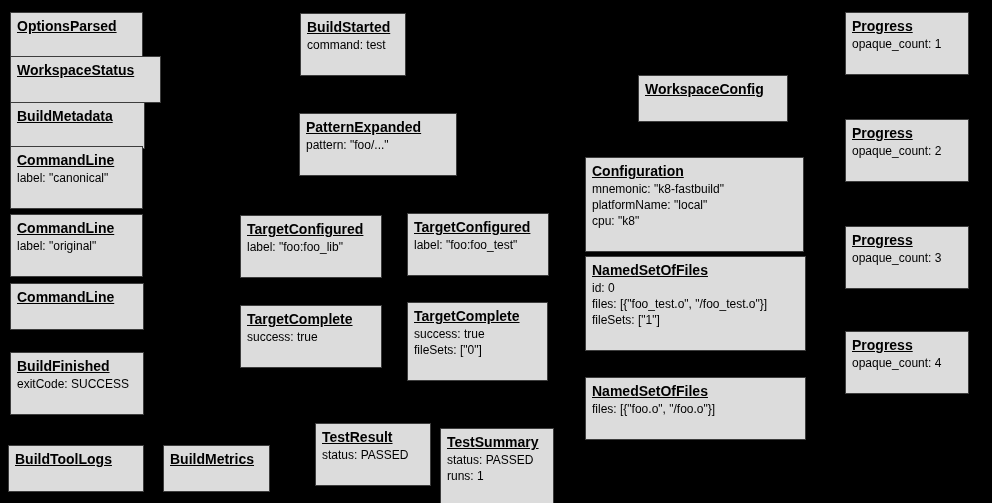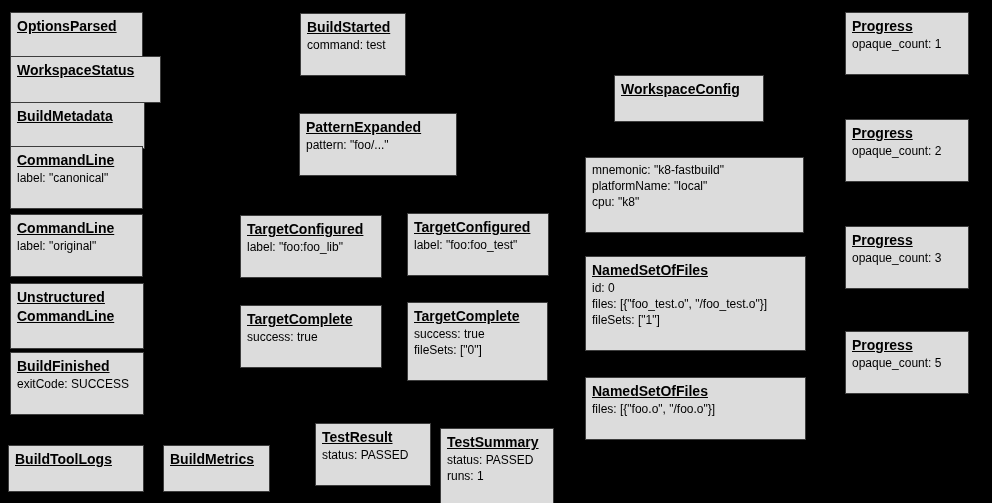--- a/index.html
+++ b/index.html
@@ -53,21 +53,20 @@
     <div class="node-title">CommandLine</div>
     <div class="node-line">label: "canonical"</div>
   </div>
 
   <div class="node" style="left:10px;top:214px;min-width:133px">
     <div class="node-title">CommandLine</div>
     <div class="node-line">label: "original"</div>
   </div>
 
   <div class="node" style="left:10px;top:283px;min-width:134px">
-    <div class="node-title">Unstructured</div>
     <div class="node-title">CommandLine</div>
   </div>
 
   <div class="node" style="left:8px;top:445px;min-width:136px">
     <div class="node-title">BuildToolLogs</div>
   </div>
 
   <div class="node" style="left:10px;top:352px;min-width:134px">
     <div class="node-title">BuildFinished</div>
     <div class="node-line">exitCode: SUCCESS</div>
@@ -112,25 +111,26 @@
     <div class="node-title">TestResult</div>
     <div class="node-line">status: PASSED</div>
   </div>
 
   <div class="node" style="left:440px;top:428px;min-width:114px">
     <div class="node-title">TestSummary</div>
     <div class="node-line">status: PASSED</div>
     <div class="node-line">runs: 1</div>
   </div>
 
-  <div class="node" style="left:614px;top:75px;min-width:150px">
+  <div class="node" style="left:638px;top:75px;min-width:150px">
     <div class="node-title">WorkspaceConfig</div>
   </div>
 
   <div class="node" style="left:585px;top:157px;min-width:219px">
+    <div class="node-title">Configuration</div>
     <div class="node-line">mnemonic: "k8-fastbuild"</div>
     <div class="node-line">platformName: "local"</div>
     <div class="node-line">cpu: "k8"</div>
   </div>
 
   <div class="node" style="left:585px;top:256px;min-width:221px">
     <div class="node-title">NamedSetOfFiles</div>
     <div class="node-line">id: 0</div>
     <div class="node-line">files: [{"foo_test.o", "/foo_test.o"}]</div>
     <div class="node-line">fileSets: ["1"]</div>
@@ -151,16 +151,16 @@
     <div class="node-line">opaque_count: 2</div>
   </div>
 
   <div class="node" style="left:845px;top:226px;min-width:124px">
     <div class="node-title">Progress</div>
     <div class="node-line">opaque_count: 3</div>
   </div>
 
   <div class="node" style="left:845px;top:331px;min-width:124px">
     <div class="node-title">Progress</div>
-    <div class="node-line">opaque_count: 5</div>
+    <div class="node-line">opaque_count: 4</div>
   </div>
 
 </div>
 
 </body></html>

